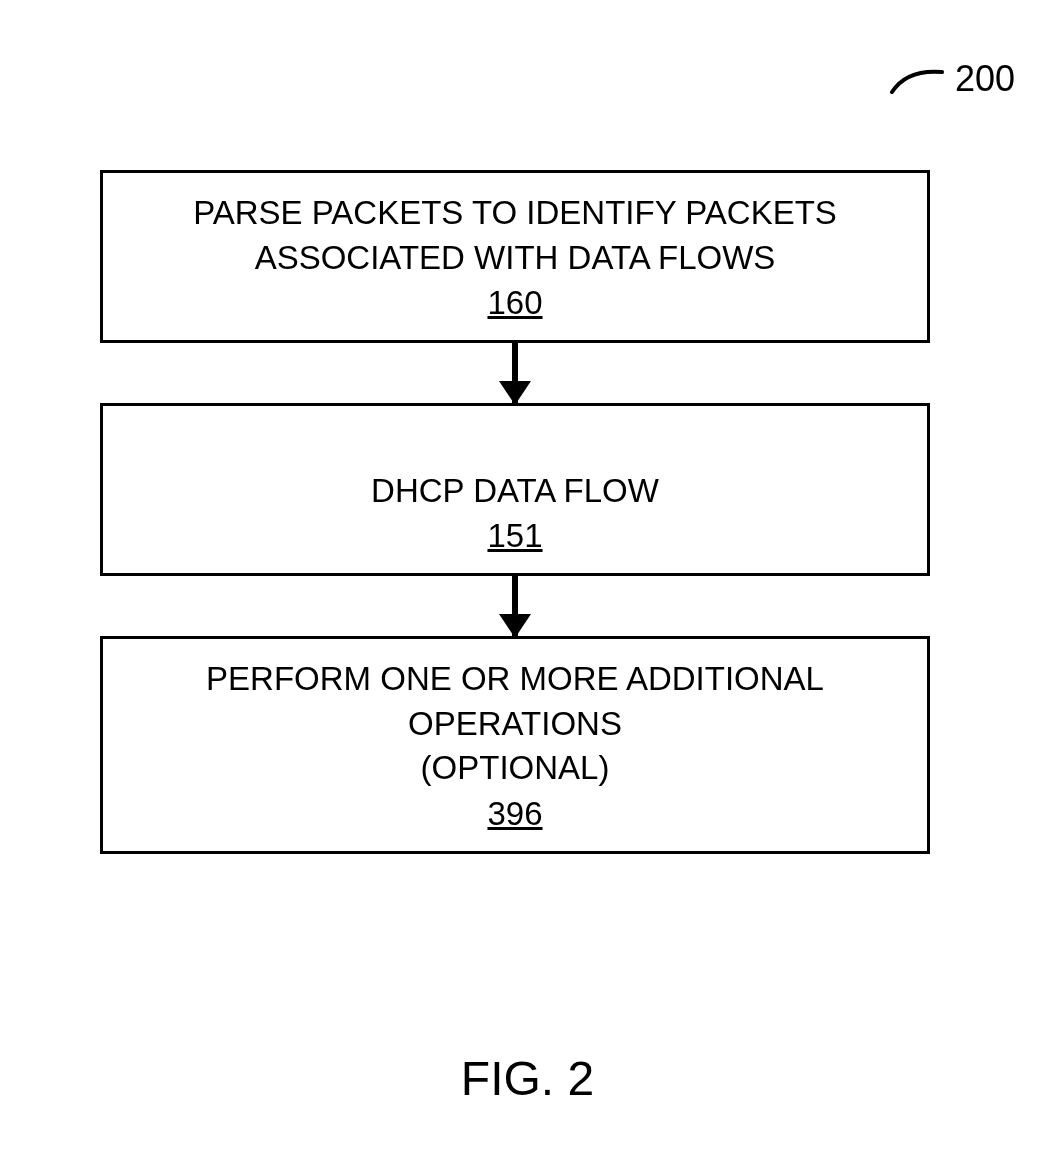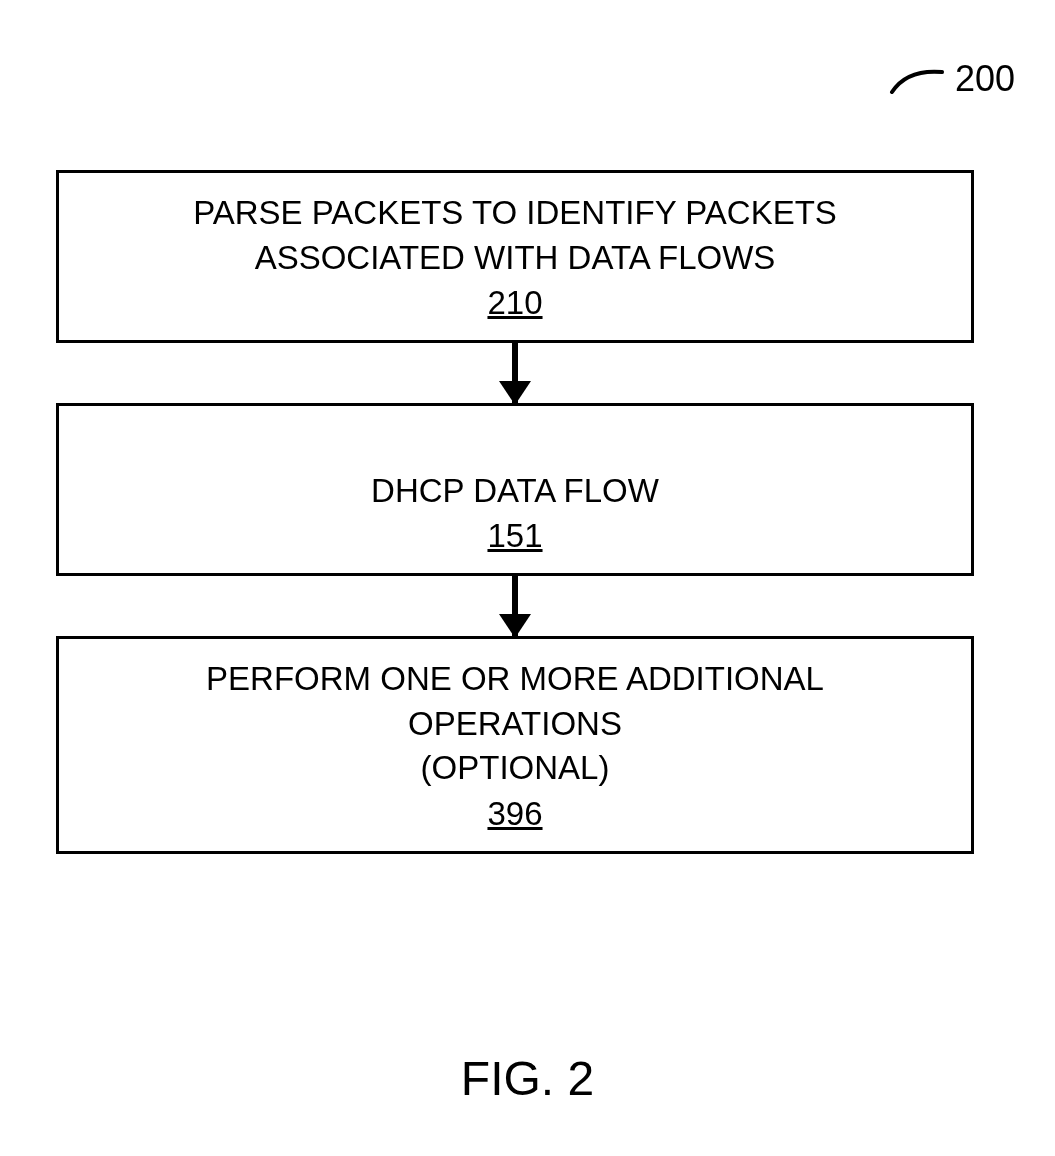--- a/index.html
+++ b/index.html
@@ -34,21 +34,21 @@
     .flowchart {
       position: absolute;
       top: 170px;
       left: 100px;
       width: 830px;
       display: flex;
       flex-direction: column;
       align-items: center;
     }
     .box {
-      width: 918px;
+      width: 830px;
       border: 3px solid black;
       padding: 18px 20px;
       text-align: center;
       background: white;
     }
     .box-text {
       font-size: 33px;
       line-height: 1.35;
       text-transform: uppercase;
     }
@@ -97,21 +97,21 @@
   <span class="ref-number">200</span>
 </div>
 
 <div class="flowchart">
 
   <div class="box">
     <div class="box-text">
       <span>PARSE PACKETS TO IDENTIFY PACKETS</span><br>
       <span>ASSOCIATED WITH DATA FLOWS</span>
     </div>
-    <div class="box-number">210</div>
+    <div class="box-number">160</div>
   </div>
 
   <div class="arrow"></div>
 
   <div class="box">
     <div class="box-text">
       <br>
       <span class="italic">DHCP</span><span> DATA FLOW</span>
     </div>
     <div class="box-number">151</div>

